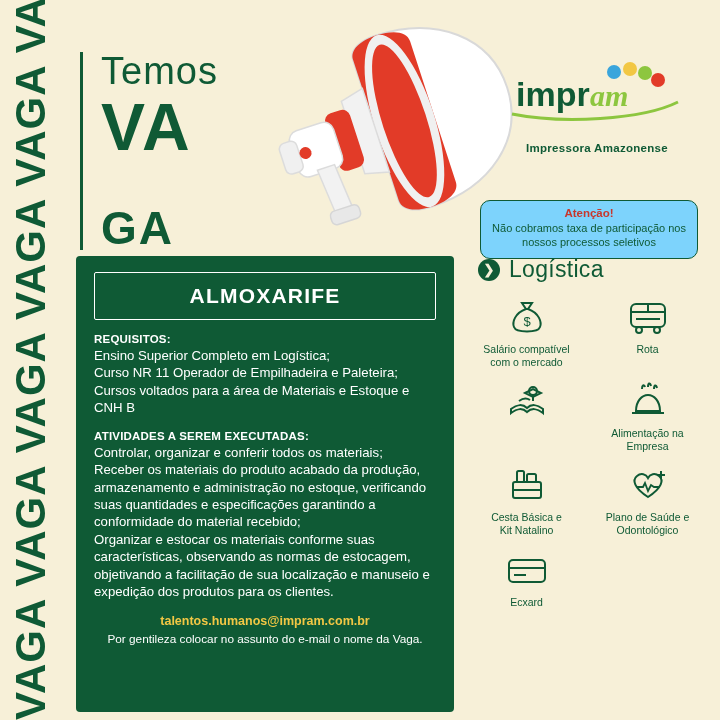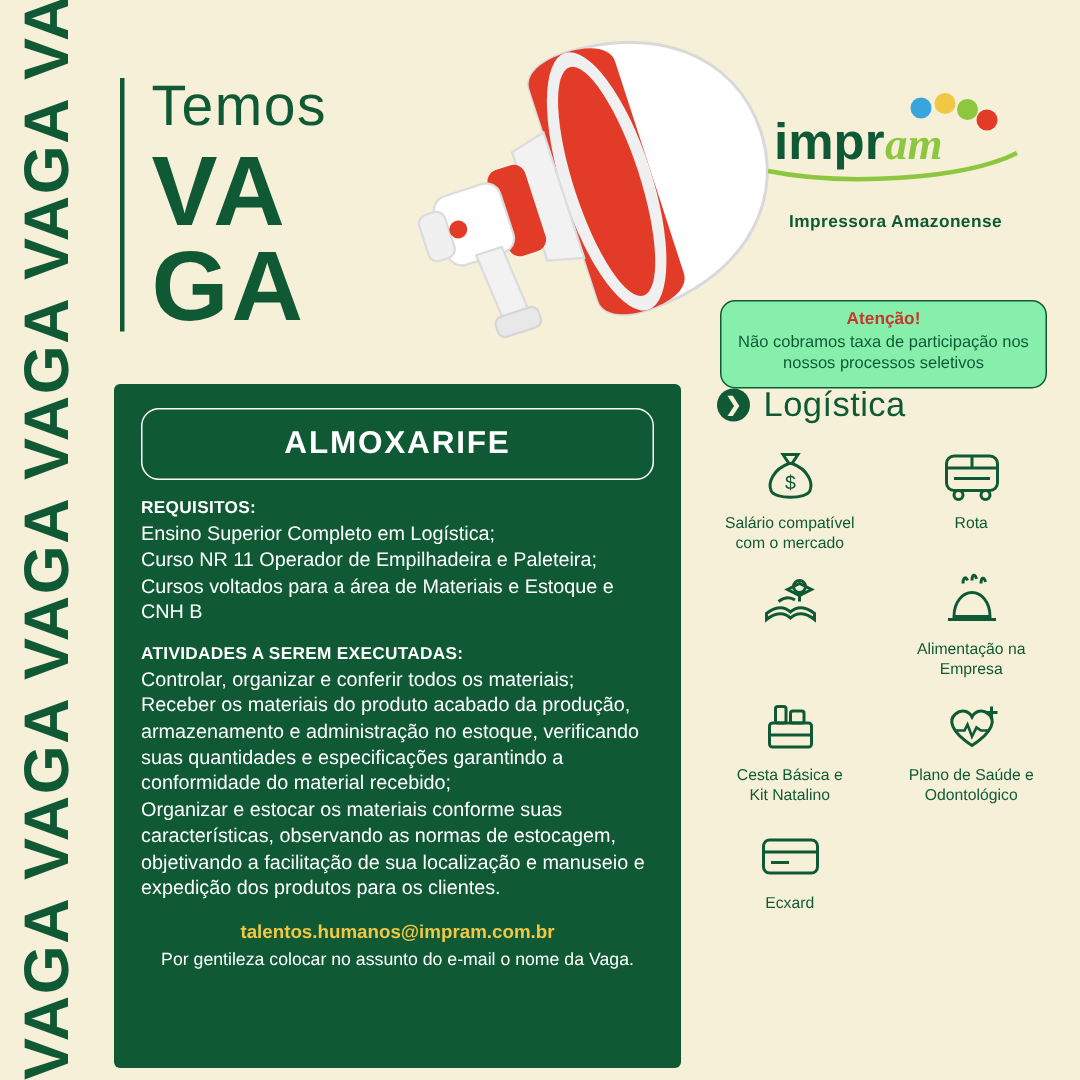--- a/index.html
+++ b/index.html
@@ -63,24 +63,25 @@
     color: #0f5a35;
   }
   .headline .va {
     font-size: 66px;
     font-weight: bold;
     line-height: 0.95;
     margin-top: 6px;
     letter-spacing: 2px;
   }
   .headline .ga {
-    font-size: 66px;
+    font-size: 46px;
     font-weight: bold;
     line-height: 0.95;
     letter-spacing: 2px;
+    margin-top: 48px;
   }
 
   
   .megaphone {
     position: absolute;
     left: 260px;
     top: 8px;
     width: 300px;
     height: 260px;
   }
@@ -106,21 +107,21 @@
   }
 
   
   .attention {
     position: absolute;
     right: 22px;
     top: 200px;
     width: 218px;
     border: 1.6px solid #0f5a35;
     border-radius: 10px;
-    background: #86efac;
+    background: #7dd3fc;
     padding: 6px 8px 8px 8px;
     text-align: center;
     box-sizing: border-box;
   }
   .attention-title {
     color: #c8362c;
     font-weight: bold;
     font-size: 11.5px;
   }
   .attention-text {
@@ -194,21 +195,21 @@
     width: 378px;
     height: 456px;
     background: #0f5a35;
     border-radius: 4px;
     color: #ffffff;
     box-sizing: border-box;
     padding: 16px 18px;
   }
   .job-box {
     border: 1.4px solid #ffffff;
-    border-radius: 12px;
+    border-radius: 2px;
     text-align: center;
     padding: 11px 6px;
     font-size: 21px;
     font-weight: bold;
     letter-spacing: 1.2px;
   }
   .sec-title {
     font-size: 11.5px;
     font-weight: bold;
     letter-spacing: 0.2px;

